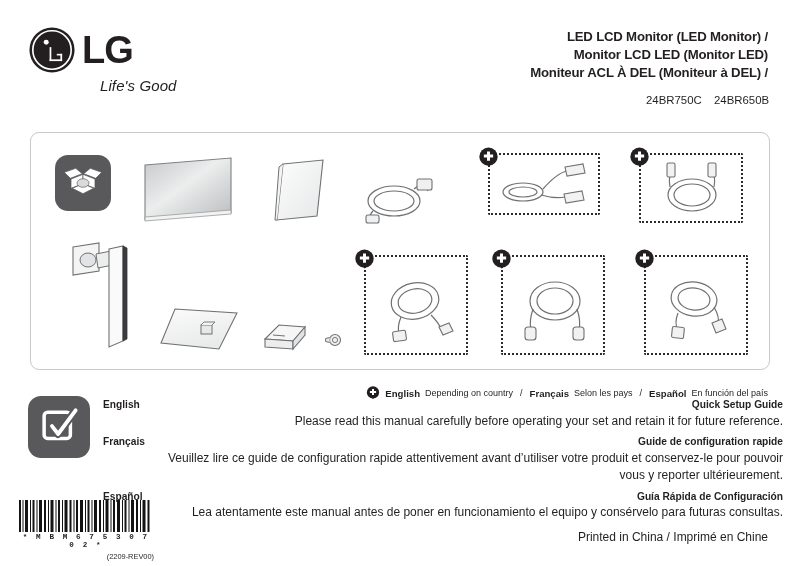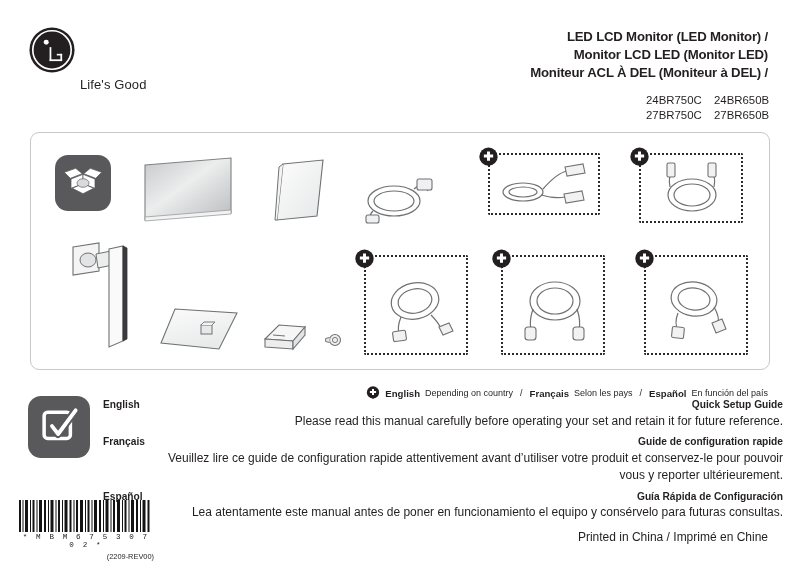--- a/index.html
+++ b/index.html
@@ -8,21 +8,21 @@
     font-family:"Liberation Sans", sans-serif;
     color:#1a1a1a;position:relative;overflow:hidden;
   }
   .page{position:absolute;left:0;top:0;width:802px;height:566px;}
 
   
   .logo-block{position:absolute;left:28px;top:26px;width:180px;}
   .logo-row{display:flex;align-items:center;gap:6px;}
   .logo-mark{width:48px;height:48px;display:block;}
   .logo-word{font-size:38px;font-weight:bold;letter-spacing:-1px;line-height:1;color:#231f20;font-family:"Liberation Sans",sans-serif;}
-  .logo-tag{margin-left:52px;margin-top:3px;font-size:13px;color:#231f20;letter-spacing:0.1px;}
+  .logo-tag{margin-left:72px;margin-top:3px;font-size:15px;color:#231f20;letter-spacing:0.1px;font-style:italic;}
 
   .title-block{position:absolute;right:34px;top:28px;text-align:right;}
   .title-line{font-size:13.2px;font-weight:bold;line-height:1.37;color:#231f20;letter-spacing:-0.2px;white-space:nowrap;}
 
   .models{position:absolute;right:34px;top:93px;text-align:right;}
   .model-row{display:flex;justify-content:flex-end;gap:14px;font-size:11.4px;line-height:1.33;color:#231f20;}
   .model-cell{width:54px;text-align:left;}
 
   
   .panel{
@@ -54,58 +54,55 @@
   .guide{position:absolute;left:103px;top:398px;width:680px;}
   .guide-row{display:flex;margin-bottom:5.5px;}
   .guide-lang{width:62px;flex:0 0 62px;font-size:10.2px;font-weight:bold;color:#231f20;line-height:1.35;}
   .guide-text{flex:1;text-align:right;}
   .guide-title{font-size:10.2px;font-weight:bold;color:#231f20;line-height:1.4;}
   .guide-body{font-size:12px;color:#231f20;line-height:1.42;margin-top:0.5px;}
 
   
   .barcode-block{position:absolute;left:18px;top:500px;width:136px;text-align:center;}
   .barcode-bars{height:32px;width:134px;display:block;}
-  .barcode-digits{font-size:7.6px;letter-spacing:2.1px;color:#231f20;margin-top:1px;font-family:"Liberation Mono",monospace;}
+  .barcode-digits{font-size:7.6px;letter-spacing:2.1px;color:#231f20;margin-top:1px;font-family:"Liberation Mono",monospace;font-weight:bold;}
   .barcode-rev{font-size:7.4px;color:#231f20;margin-top:3px;text-align:right;}
   .printed{position:absolute;right:34px;top:530px;font-size:12px;color:#231f20;white-space:nowrap;}
 </style>
 </head>
 <body>
 
 <div class="page">
 
   <div class="logo-block">
     <div class="logo-row">
       <svg class="logo-mark" viewBox="0 0 100 100">
         <circle cx="50" cy="50" r="47" fill="#231f20"></circle>
         <circle cx="50" cy="50" r="40" fill="none" stroke="#ffffff" stroke-width="3.4"></circle>
         <circle cx="38" cy="34" r="5.2" fill="#ffffff"></circle>
         <rect x="45" y="44" width="3.6" height="29" fill="#ffffff"></rect>
         <rect x="45" y="69.5" width="26" height="3.6" fill="#ffffff"></rect>
         <rect x="67.5" y="58" width="3.6" height="15" fill="#ffffff"></rect>
         <rect x="60" y="58" width="11" height="3.4" fill="#ffffff"></rect>
       </svg>
+      <div class="logo-word">LG</div>
     </div>
     <div class="logo-tag">Life's Good</div>
   </div>
 
   <div class="title-block">
     <div class="title-line">LED LCD Monitor (LED Monitor) /</div>
     <div class="title-line">Monitor LCD LED (Monitor LED)</div>
     <div class="title-line">Moniteur ACL À DEL (Moniteur à DEL) /</div>
   </div>
 
   <div class="models">
     <div class="model-row">
       <span class="model-cell">24BR750C</span>
       <span class="model-cell">24BR650B</span>
-    </div>
-    <div class="model-row">
-      <span class="model-cell">27BR750C</span>
-      <span class="model-cell">27BR650B</span>
     </div>
   </div>
 
   <div class="panel">
 
     <svg width="0" height="0" style="position:absolute" aria-hidden="true">
       <defs>
         <linearGradient id="screenGrad" x1="0" y1="0" x2="1" y2="1">
           <stop offset="0%" stop-color="#c6c8ca"></stop>
           <stop offset="45%" stop-color="#eceded"></stop>

